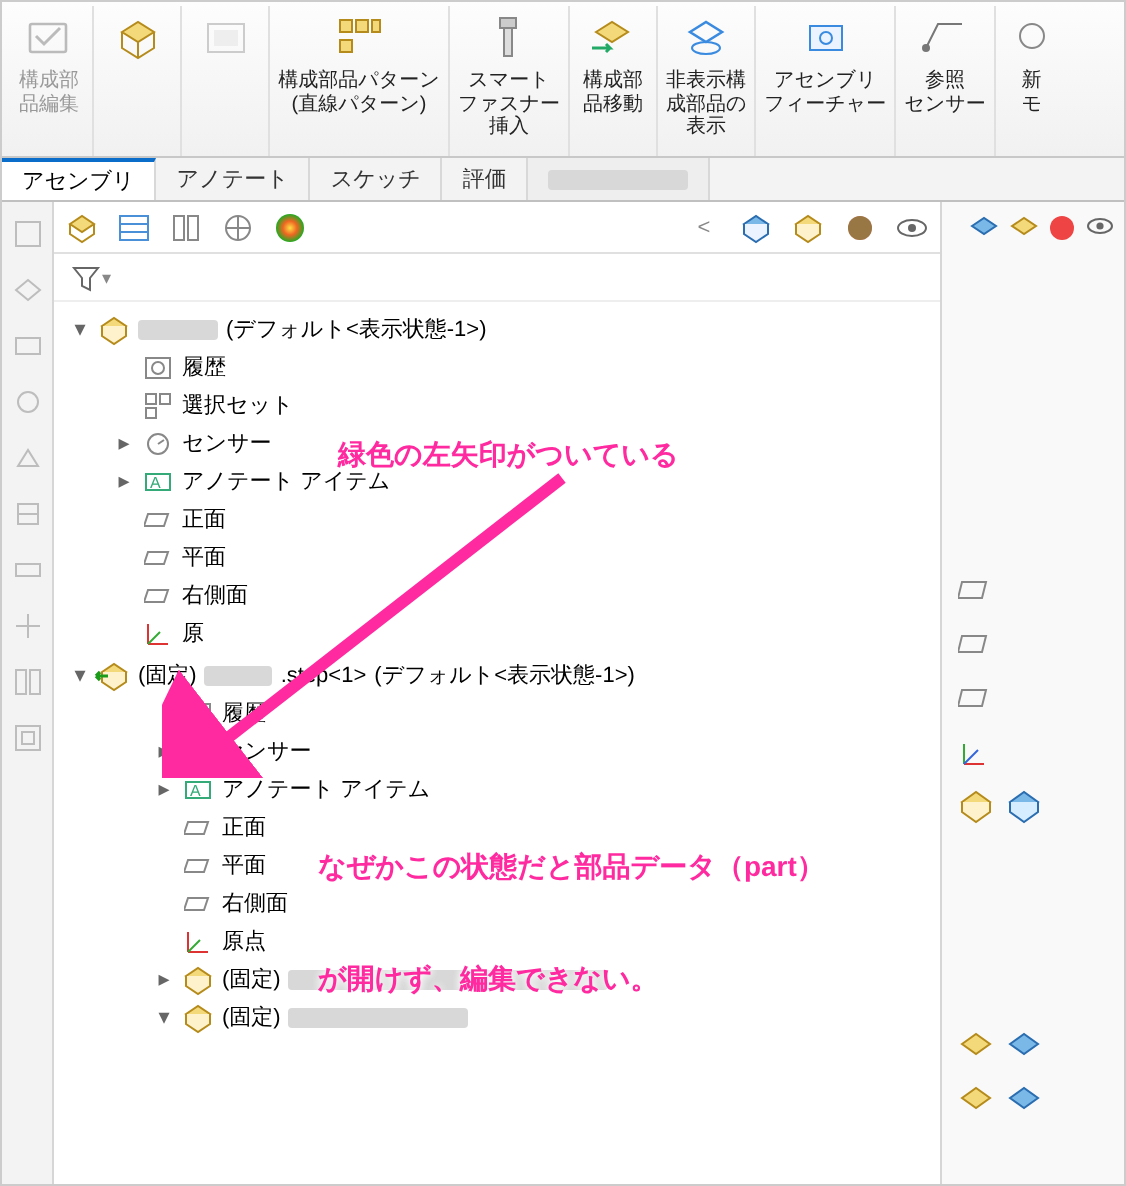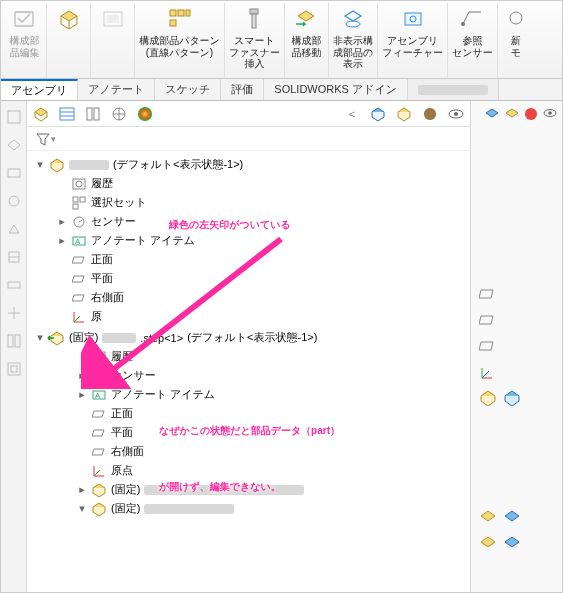--- a/index.html
+++ b/index.html
@@ -162,21 +162,21 @@
     display: flex; flex-direction: column; gap: 6px;
     align-items: flex-start;
     padding-left: 4px;
   }
   .cube-stack .row { display:flex; gap:6px; align-items:center; }
   
   .annot {
     position: absolute;
     color: #ff2aa0;
     font-weight: bold;
-    font-size: 10px;
+    font-size: 14px;
     text-shadow: 0 0 4px #fff, 0 0 4px #fff;
     pointer-events: none;
     line-height: 1.5;
   }
   .arrow-svg {
     position: absolute;
     pointer-events: none;
   }
 </style>
 </head>
@@ -283,21 +283,20 @@
     <div class="ribbon-label">新
 モ</div>
   </div>
 </div>
 
 <div class="tabbar">
   <div class="tab active">アセンブリ</div>
   <div class="tab">アノテート</div>
   <div class="tab">スケッチ</div>
   <div class="tab">評価</div>
-  <div class="tab">SOLIDWORKS アドイン</div>
   <div class="tab blur">
       <span class="blurtext" style="width:70px"></span>
     </div>
 </div>
 
 <div class="bodyrow">
 
   <div class="leftstrip">
     <div class="side-btn">
         <svg width="16" height="16">

